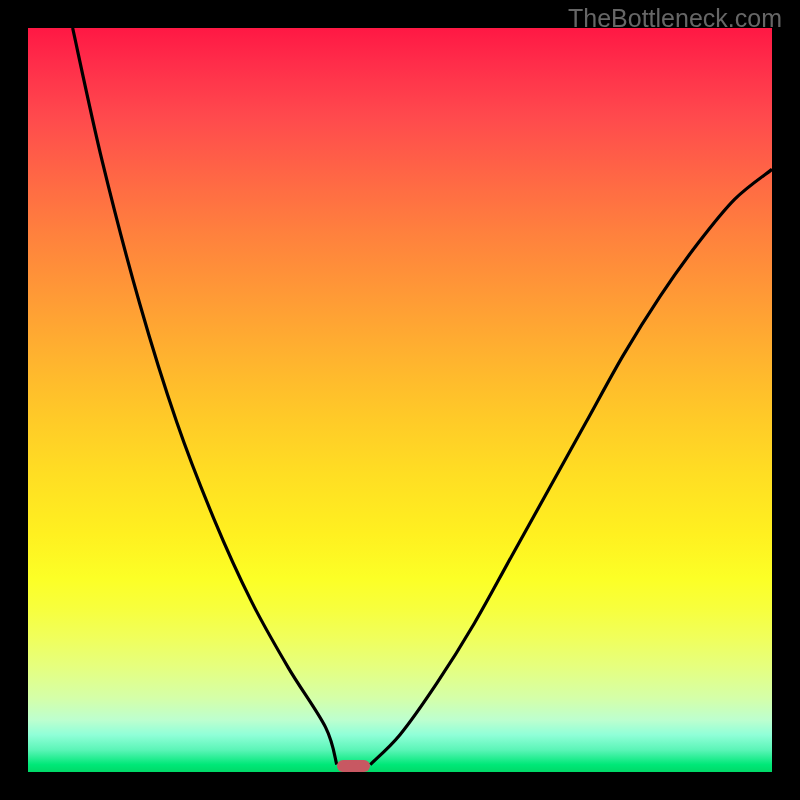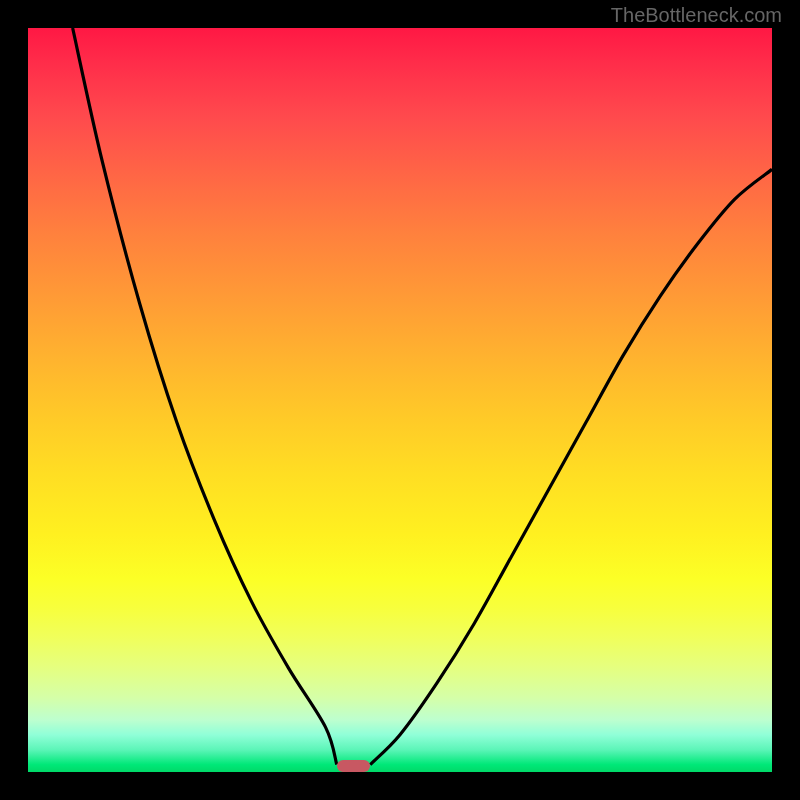--- a/index.html
+++ b/index.html
@@ -12,21 +12,21 @@
       height: 800px;
       background: #000;
       position: relative;
       font-family: Arial, sans-serif;
     }
     .watermark {
       position: absolute;
       top: 4px;
       right: 18px;
       color: #666;
-      font-size: 20px;
+      font-size: 25px;
       font-weight: normal;
       z-index: 100;
     }
     .chart-area {
       position: absolute;
       top: 28px;
       left: 28px;
       width: 744px;
       height: 744px;
       background: linear-gradient(to bottom,

